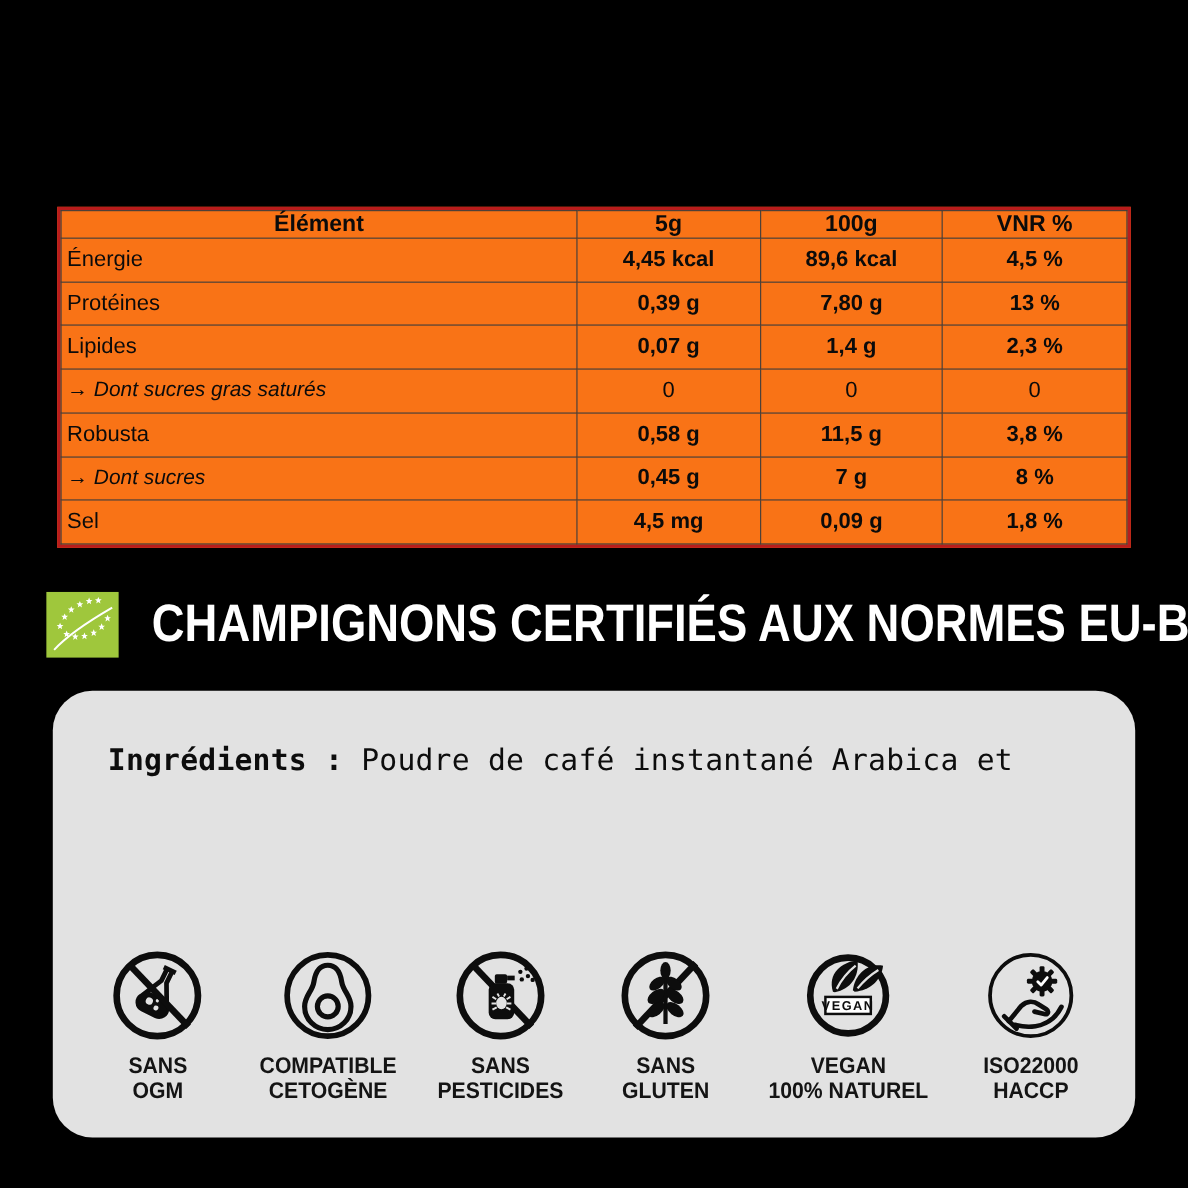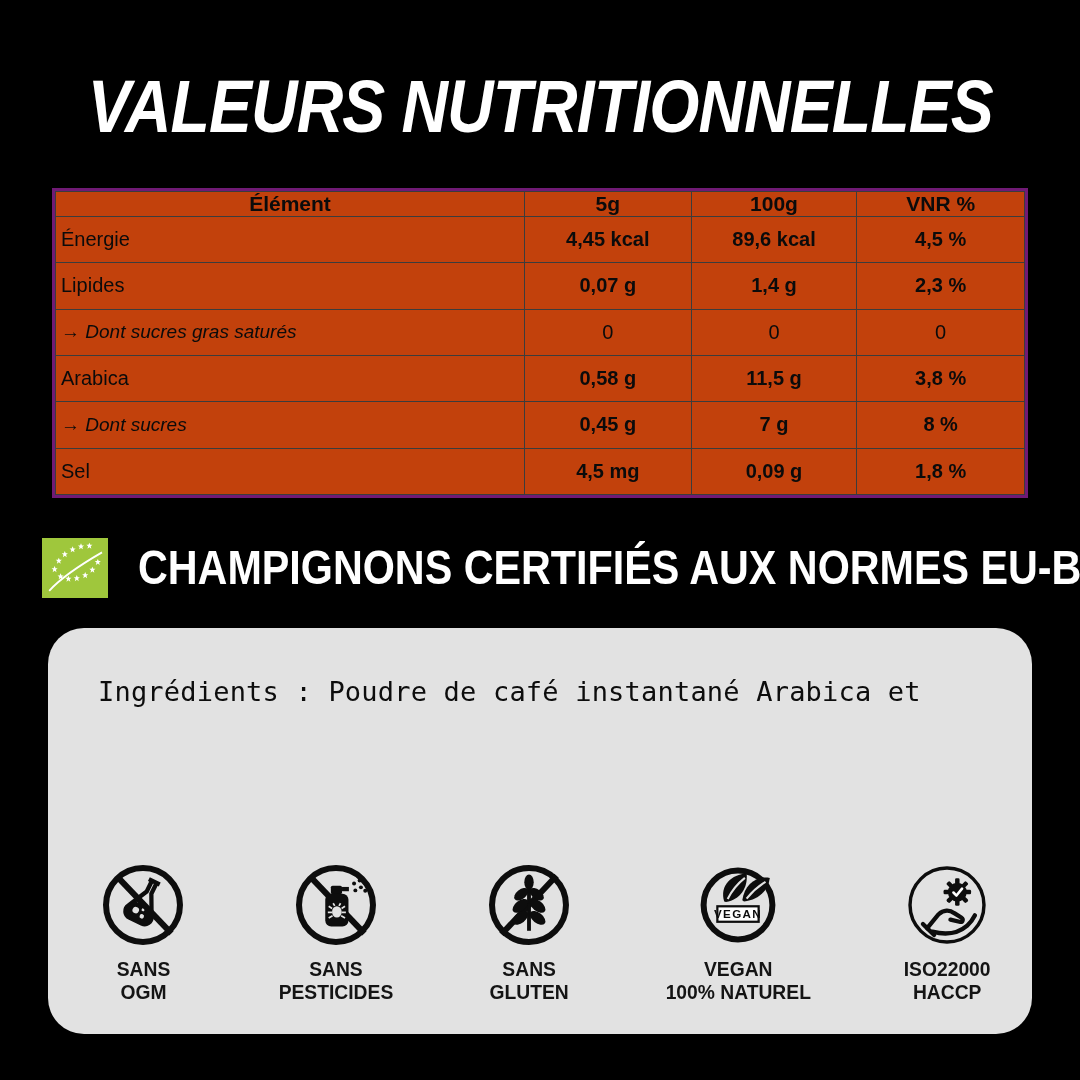--- a/index.html
+++ b/index.html
@@ -11,21 +11,21 @@
   
   .title-wrap { position:absolute; top:70px; left:0; width:100%; text-align:center; }
   .title {
     display:inline-block; color:#ffffff; font-weight:bold; font-style:italic;
     font-size:74px; line-height:74px; white-space:nowrap;
     transform:scaleX(.87); transform-origin:center; letter-spacing:-1px;
   }
   
   .table-wrap {
     position:absolute; left:52px; top:188px; width:976px; height:310px;
-    background:#c2410c; border:3px solid #701a75;
+    background:#f97316; border:3px solid #b91c1c;
   }
   table { width:100%; height:100%; border-collapse:collapse; table-layout:fixed; }
   col.c0 { width:48.4%; } col.c1 { width:17.2%; } col.c2 { width:17.1%; } col.c3 { width:17.3%; }
   th, td { border:1px solid #3c3c3c; color:#0b0b0b; font-size:20px; padding:0 8px; }
   th { font-weight:bold; text-align:center; font-size:21px; }
   td.lbl { text-align:left; font-weight:normal; padding-left:5px; }
   td.lbl.sub { font-weight:normal; font-style:italic; font-size:19px; }
   td.val { text-align:center; font-weight:normal; }
   td.val.b { font-weight:bold;text-align:center; }
   
@@ -39,24 +39,24 @@
   .gray-card {
     position:absolute; left:48px; top:628px; width:984px; height:406px;
     background:#E2E2E2; border-radius:36px;
   }
   .ingredients {
     position:absolute; left:50px; right:44px; top:44px;
     font-family:"DejaVu Sans Mono","Liberation Mono",monospace;
     font-size:27px; line-height:39.5px; color:#0d0d0d; letter-spacing:0.2px;
   }
   .ing-line { white-space:nowrap; }
-  .ingredients strong { font-weight:normal; }
+  .ingredients strong { font-weight:bold; }
   
   .badges {
-    position:absolute; left:36px; right:26px; top:234px;
+    position:absolute; left:36px; right:36px; top:234px;
     display:flex; justify-content:space-between; align-items:flex-start;
   }
   .badge { display:flex; flex-direction:column; align-items:center; min-width:118px; }
   .badge-icon { width:86px; height:86px; display:block; }
   .badge-label {
     margin-top:9px; font-weight:bold; font-size:20.5px; line-height:23px;
     color:#141414; text-align:center; transform:scaleX(.94); white-space:nowrap;
   }
   .defs { position:absolute; width:0; height:0; overflow:hidden; }
 </style>
@@ -153,23 +153,20 @@
         <path d="M22 72 L35 85"></path>
         <path d="M27 77 L40 61 C46 55.5 53 55.5 58.5 59.5 L66.5 64.5 C69.5 66.5 68.5 70.5 64.5 69.5 L54 67"></path>
         <path d="M33 81 C48 85 63 83 73.5 74 C77.5 70.5 80.5 66 82.5 62"></path>
       </g>
     </symbol>
   </defs>
 </svg>
 
 <div class="canvas">
 
-  <div class="title-wrap">
-    <div class="title">VALEURS NUTRITIONNELLES</div>
-  </div>
 
   <div class="table-wrap">
     <table>
       <colgroup>
           <col class="c0">
           <col class="c1">
           <col class="c2">
           <col class="c3">
         </colgroup>
       <thead>
@@ -181,33 +178,39 @@
           </tr>
         </thead>
       <tbody id="table-body">
           <tr>
             <td class="lbl">Énergie</td>
             <td class="val b">4,45 kcal</td>
             <td class="val b">89,6 kcal</td>
             <td class="val b">4,5 %</td>
           </tr>
           <tr>
+            <td class="lbl">Protéines</td>
+            <td class="val b">0,39 g</td>
+            <td class="val b">7,80 g</td>
+            <td class="val b">13 %</td>
+          </tr>
+          <tr>
             <td class="lbl">Lipides</td>
             <td class="val b">0,07 g</td>
             <td class="val b">1,4 g</td>
             <td class="val b">2,3 %</td>
           </tr>
           <tr>
             <td class="lbl sub">→ Dont sucres gras saturés</td>
             <td class="val">0</td>
             <td class="val">0</td>
             <td class="val">0</td>
           </tr>
           <tr>
-            <td class="lbl">Arabica</td>
+            <td class="lbl">Robusta</td>
             <td class="val b">0,58 g</td>
             <td class="val b">11,5 g</td>
             <td class="val b">3,8 %</td>
           </tr>
           <tr>
             <td class="lbl sub">→ Dont sucres</td>
             <td class="val b">0,45 g</td>
             <td class="val b">7 g</td>
             <td class="val b">8 %</td>
           </tr>
@@ -250,20 +253,29 @@
           <svg viewBox="0 0 100 100" class="badge-icon">
             <use href="#sym-ogm"></use>
           </svg>
           <div class="badge-label">
             <div>SANS</div>
             <div>OGM</div>
           </div>
         </div>
         <div class="badge">
           <svg viewBox="0 0 100 100" class="badge-icon">
+            <use href="#sym-keto"></use>
+          </svg>
+          <div class="badge-label">
+            <div>COMPATIBLE</div>
+            <div>CETOGÈNE</div>
+          </div>
+        </div>
+        <div class="badge">
+          <svg viewBox="0 0 100 100" class="badge-icon">
             <use href="#sym-pesticides"></use>
           </svg>
           <div class="badge-label">
             <div>SANS</div>
             <div>PESTICIDES</div>
           </div>
         </div>
         <div class="badge">
           <svg viewBox="0 0 100 100" class="badge-icon">
             <use href="#sym-gluten"></use>

